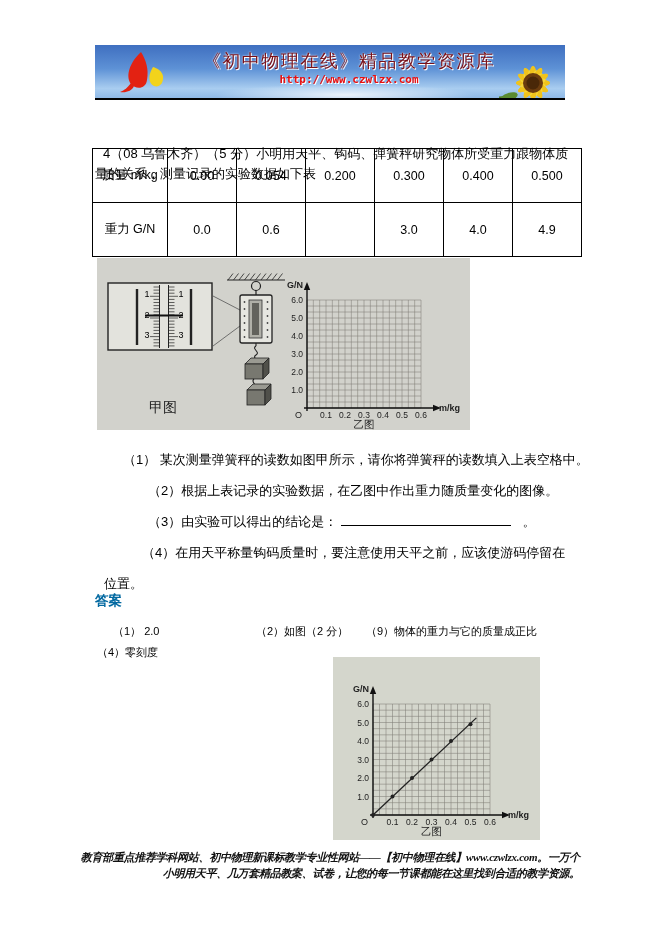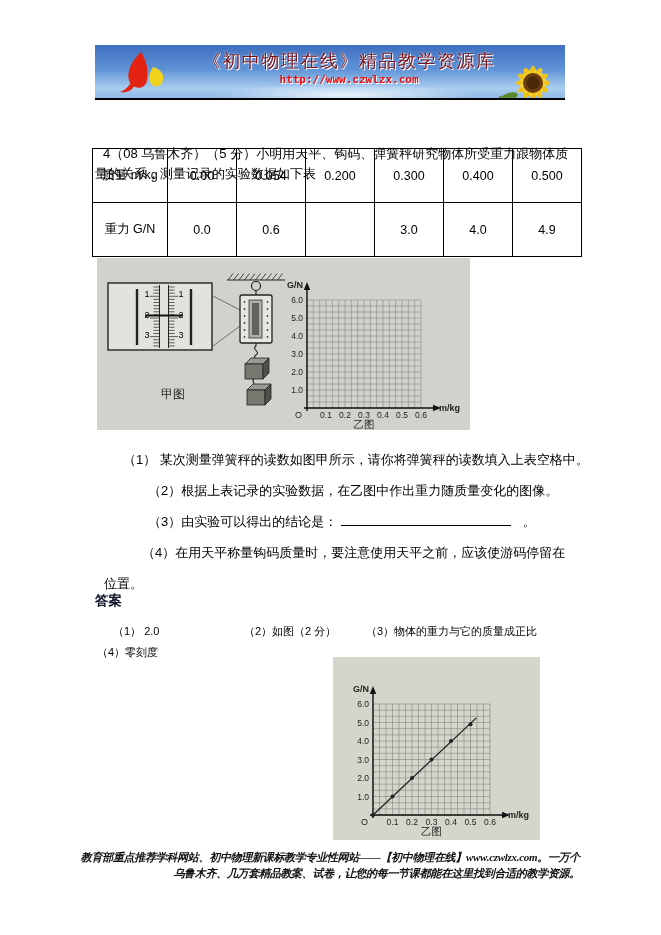--- a/index.html
+++ b/index.html
@@ -25,40 +25,40 @@
          text-indent:8px;margin-top:42px;}
 
   
   .qtable{position:absolute;left:92px;top:148px;border-collapse:collapse;}
   .qtable td{border:1px solid #000;height:29px;text-align:center;font-size:12.5px;padding:12px 2px;}
   .qtable td.rowhead{width:70px;}
   .qtable td.cell{width:64px;}
 
   
   .fig-a{position:absolute;left:97px;top:258px;width:373px;height:172px;background:#d2d2cc;}
-  .fig-a-label{position:absolute;left:52px;top:128px;width:48px;text-align:center;
-               font-size:12px;color:#222;}
+  .fig-a-label{position:absolute;left:52px;top:141px;width:48px;text-align:left;
+               font-size:14px;color:#222;}
   .fig-b{position:absolute;left:333px;top:657px;width:207px;height:183px;background:#d4d6cc;}
   svg text{font-family:"Liberation Sans",sans-serif;}
 
   
   .questions{position:absolute;left:0;top:450px;width:620px;font-size:13px;}
   .q{line-height:20px;margin-bottom:11px;}
   .q-1{margin-left:123px;}
   .q-2,.q-3{margin-left:148px;}
   .q-4{margin-left:142px;}
   .q-4b{margin-left:104px;}
   .blank{display:inline-block;width:170px;height:13px;border-bottom:1px solid #000;}
   .q-suffix{margin-left:8px;}
 
   
-  .ans-heading{position:absolute;left:95px;top:592px;font-size:13.5px;font-weight:bold;color:#0f172a;}
+  .ans-heading{position:absolute;left:95px;top:592px;font-size:13.5px;font-weight:bold;color:#0369a1;}
   .ans{position:absolute;font-size:11px;}
   .a1{left:113px;top:624px;}
-  .a2{left:244px;top:624px;}
+  .a2{left:256px;top:624px;}
   .a3{left:366px;top:624px;}
   .a4{left:97px;top:645px;}
 
   
   .footer{position:absolute;left:80px;top:849px;width:500px;text-align:right;
           font-family:Liberation Serif, serif;font-style:italic;font-weight:bold;
           font-size:11px;line-height:16px;color:#111;letter-spacing:-0.3px;}
 </style>
 </head>
 <body>
@@ -319,21 +319,21 @@
       <span class="blank"></span>
       <span class="q-suffix">。</span>
     </div>
     <div class="q q-4">（4）在用天平称量钩码质量时，要注意使用天平之前，应该使游码停留在</div>
     <div class="q q-4b">位置。</div>
   </div>
 
   <div class="ans-heading">答案</div>
   <div class="ans a1">（1） 2.0</div>
   <div class="ans a2">（2）如图（2 分）</div>
-  <div class="ans a3">（3）物体的重力与它的质量成正比</div>
+  <div class="ans a3">（9）物体的重力与它的质量成正比</div>
   <div class="ans a4">（4）零刻度</div>
 
   <div class="fig-b">
     <svg id="chart-b" width="207" height="183" viewBox="0 0 207 183">
         <g stroke="#807f78" stroke-width="0.55">
           <line x1="40" y1="158" x2="40" y2="47"></line>
           <line x1="46.5" y1="158" x2="46.5" y2="47"></line>
           <line x1="53" y1="158" x2="53" y2="47"></line>
           <line x1="59.5" y1="158" x2="59.5" y2="47"></line>
           <line x1="66" y1="158" x2="66" y2="47"></line>
@@ -398,16 +398,16 @@
         <circle cx="59.5" cy="139.5" r="2" fill="#222"></circle>
         <circle cx="79" cy="121" r="2" fill="#222"></circle>
         <circle cx="98.5" cy="102.5" r="2" fill="#222"></circle>
         <circle cx="118" cy="84" r="2" fill="#222"></circle>
         <circle cx="137.5" cy="67.35" r="2" fill="#222"></circle>
       </svg>
   </div>
 
   <div class="footer">
     <div>教育部重点推荐学科网站、初中物理新课标教学专业性网站——【初中物理在线】www.czwlzx.com。一万个</div>
-    <div>乌鲁木齐、几万套精品教案、试卷，让您的每一节课都能在这里找到合适的教学资源。</div>
+    <div>小明用天平、几万套精品教案、试卷，让您的每一节课都能在这里找到合适的教学资源。</div>
   </div>
 
 </div>
 
 </body></html>

